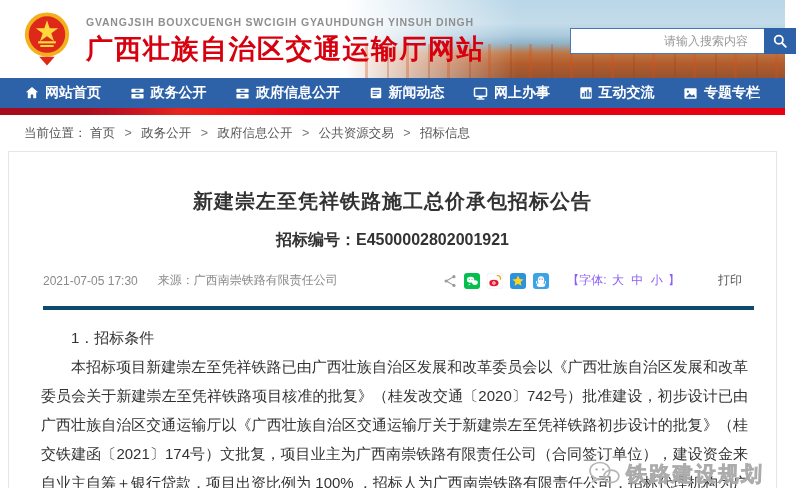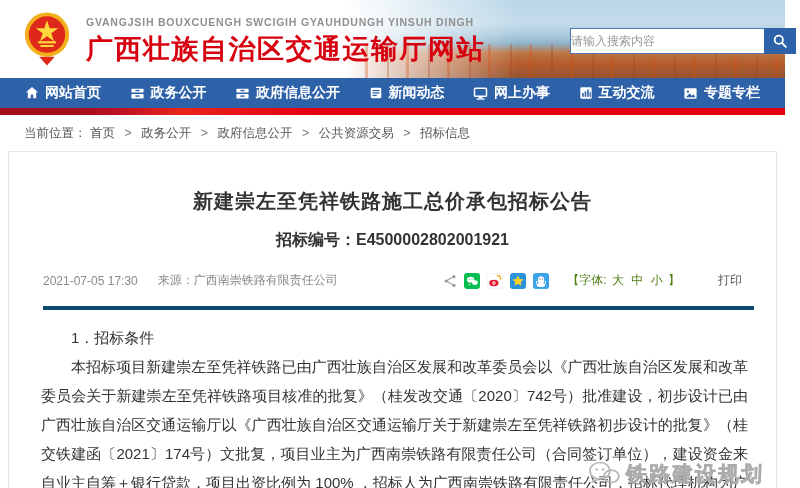--- a/index.html
+++ b/index.html
@@ -37,22 +37,22 @@
   .site-title {
     color: #d7000f; font-size: 27px; font-weight: bold; letter-spacing: 1.5px;
     margin-top: 3px; white-space: nowrap;
   }
   .search-wrap {
     position: absolute; left: 570px; top: 28px; width: 226px; height: 26px;
     display: flex;
   }
   .search-input {
     flex: 1; height: 26px; border: 1px solid #4a79b5; border-right: none;
-    padding: 0 0; font-size: 12px; color: #333; outline: none;
-    font-family: "Liberation Sans", sans-serif; background: #fff;
+    padding: 0 16px; font-size: 12px; color: #333; outline: none;
+    font-family: "Liberation Sans", sans-serif; background: #fff; text-align: right;
   }
   .search-input::placeholder { color: #999; }
   .search-btn {
     width: 32px; height: 26px; background: #2d61a8; border: none; cursor: pointer;
     display: flex; align-items: center; justify-content: center;
   }
 
   
   .nav {
     height: 30px; background: #2d61a8;
@@ -94,21 +94,21 @@
   }
   .meta-row {
     display: flex; align-items: center;
     margin: 21px 22px 0 34px; padding-bottom: 17px;
     border-bottom: 4px solid #0c4a6e;
     font-size: 12px; color: #8a8a8a;
   }
   .meta-source { margin-left: 20px; }
   .meta-right { margin-left: auto; display: flex; align-items: center; }
   .share-icon { margin-left: 7px; display: flex; align-items: center; cursor: pointer; }
-  .font-ctrl { margin-left: 18px; color: #4d7c0f; white-space: nowrap; }
+  .font-ctrl { margin-left: 18px; color: #8b5cf6; white-space: nowrap; }
   .font-ctrl .size { margin: 0 2px; cursor: pointer; }
   .print-btn { margin-left: 38px; margin-right: 12px; color: #555; cursor: pointer; }
 
   .article-body {
     margin: 13px 28px 0 32px;
     font-size: 15px; line-height: 29px; color: #333;
     text-align: justify;
   }
   .article-body p { text-indent: 2em; }
 

